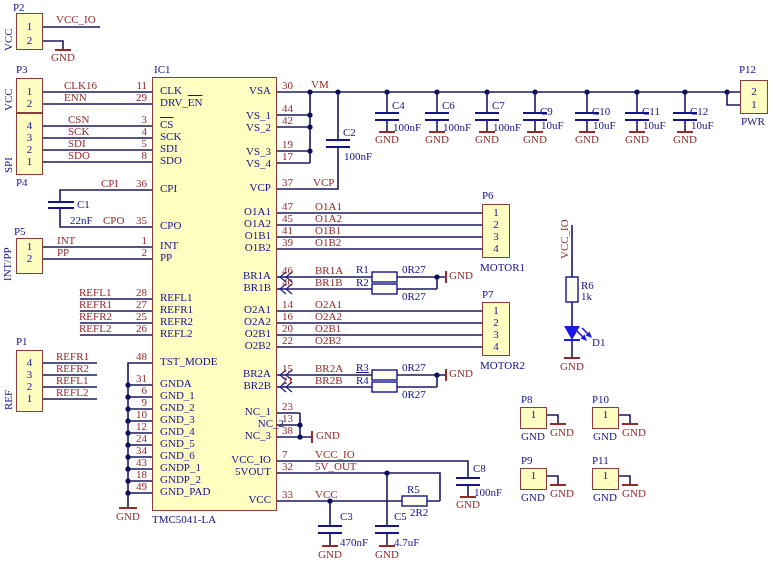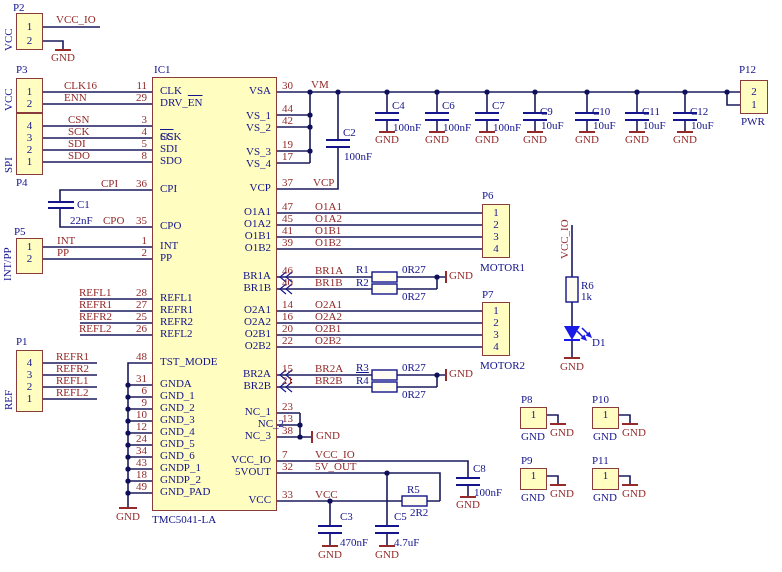--- a/index.html
+++ b/index.html
@@ -4,21 +4,21 @@
 <style>
   html,body{margin:0;padding:0;background:#fff;}
   #canvas{position:relative;width:782px;height:572px;background:#ffffff;overflow:hidden;
           font-family:"Liberation Serif",serif;}
   #wiresvg{position:absolute;left:0;top:0;}
   .t{position:absolute;font:11px/11px "Liberation Serif",serif;white-space:nowrap;}
   .r{color:#942a2a;}
   .b{color:#14148c;}
   .c{text-align:center;}
   .ra{text-align:right;}
-  .ovl{text-decoration:overline;margin-top:12px;}
+  .ovl{text-decoration:overline;}
   .vl{transform:rotate(-90deg);transform-origin:0 0;}
   .box{position:absolute;background:#fffec0;border:1.5px solid #8a3b3b;box-sizing:border-box;}
 </style>
 </head>
 <body>
 
 <div id="canvas">
 
 <svg id="wiresvg" width="782" height="572">
 

